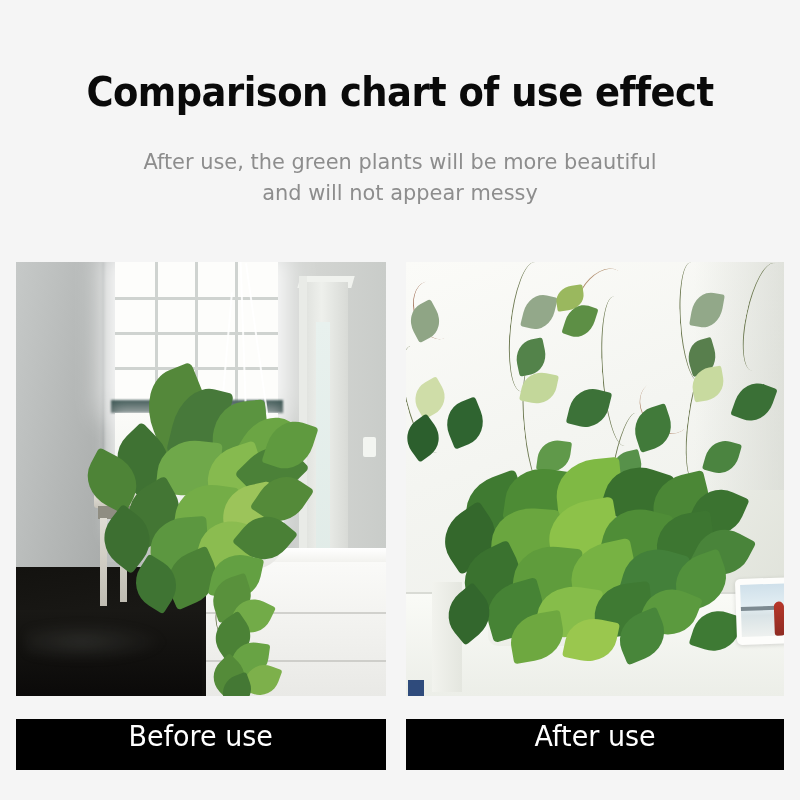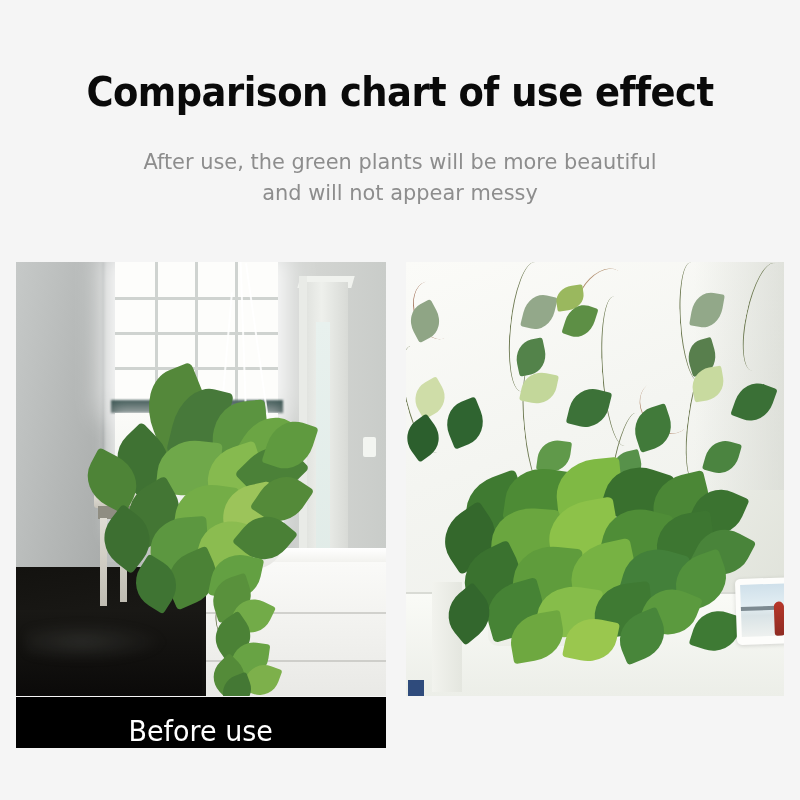--- a/index.html
+++ b/index.html
@@ -40,23 +40,23 @@
 
   
   .panel { position:absolute; overflow:hidden; }
   #panel-before { left:16px;  top:262px; width:370px; height:434px; }
   #panel-after  { left:406px; top:262px; width:378px; height:434px; }
 
   .photo { position:absolute; inset:0; overflow:hidden; }
 
   
   .label-bar {
-    position:absolute; top:697px; height:51px;
+    position:absolute; top:719px; height:51px;
     background:#000;
-    display:flex; align-items:flex-end; justify-content:center;
+    display:flex; align-items:flex-start; justify-content:center;
   }
   #label-before { left:16px;  width:370px; }
   #label-after  { left:406px; width:378px; }
   .label-bar .txt {
     color:#fff;
     font-family:"DejaVu Sans", sans-serif;
     font-size:29px;
     font-weight:400;
     letter-spacing:0px;
     transform:scaleX(0.93);
@@ -395,14 +395,17 @@
         </div>
       </div>
       <div class="af-blue-dot"></div>
     </div>
   </div>
 
   <div class="label-bar" id="label-before">
     <span class="txt">Before use</span>
   </div>
 
+  <div class="label-bar" id="label-after">
+    <span class="txt">After use</span>
+  </div>
 
 </div>
 
 </body></html>

